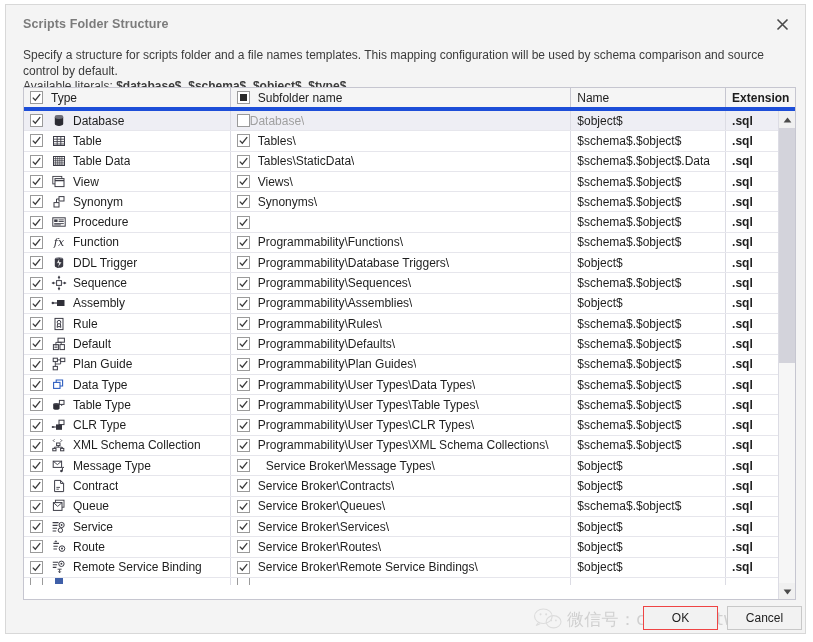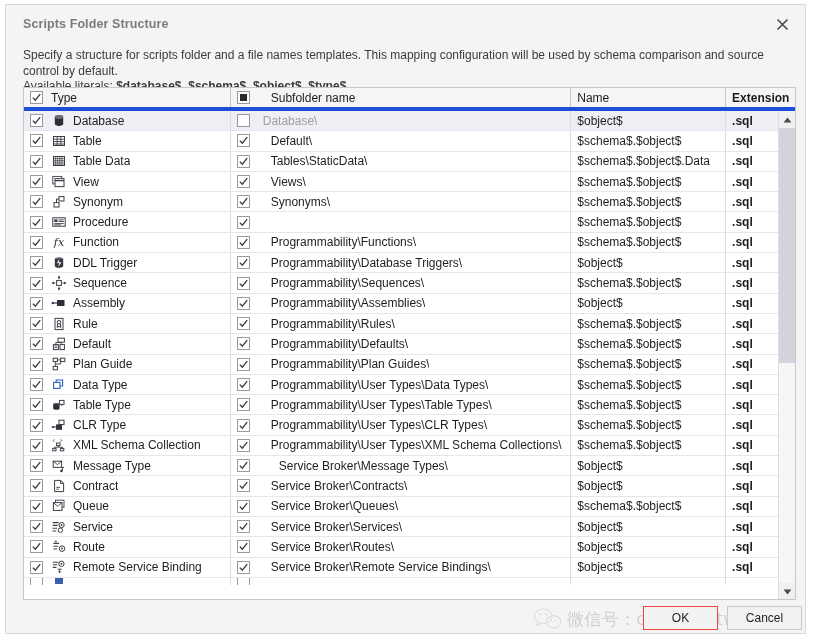--- a/index.html
+++ b/index.html
@@ -102,21 +102,21 @@
     box-sizing: border-box;
     font-size: 12px;
     color: #1e1e1e;
     padding-left: 6px;
     white-space: nowrap;
     overflow: hidden;
   }
   .hcell.last { border-right: none; }
 
   .col-type    { width: 207px; }
-  .col-sub     { width: 341px; gap: 13px; }
+  .col-sub     { width: 341px; }
   .col-name    { width: 155px; }
   .col-ext     { width: 69px; font-weight: bold; }
 
   .chk {
     width: 13px;
     height: 13px;
     border: 1px solid #9a9a9a;
     background: #ffffff;
     display: inline-flex;
     align-items: center;
@@ -353,21 +353,21 @@
               </svg>
             </span>
             <span class="lbl">Table</span>
           </div>
           <div class="cell col-sub">
             <span class="chk ">
               <svg class="tick" viewBox="0 0 9 9" aria-hidden="true">
                 <path d="M0.8 4.6 L3.3 7.2 L8.2 1.2" stroke="#3a3a3a" stroke-width="1.3" fill="none"></path>
               </svg>
             </span>
-            <span class="lbl" style="margin-left:8px">Default\</span>
+            <span class="lbl" style="margin-left:8px">Tables\</span>
           </div>
           <div class="cell col-name">$schema$.$object$</div>
           <div class="cell col-ext last">.sql</div>
         </div>
         <div class="row">
           <div class="cell col-type">
             <span class="chk ">
               <svg class="tick" viewBox="0 0 9 9" aria-hidden="true">
                 <path d="M0.8 4.6 L3.3 7.2 L8.2 1.2" stroke="#3a3a3a" stroke-width="1.3" fill="none"></path>
               </svg>

